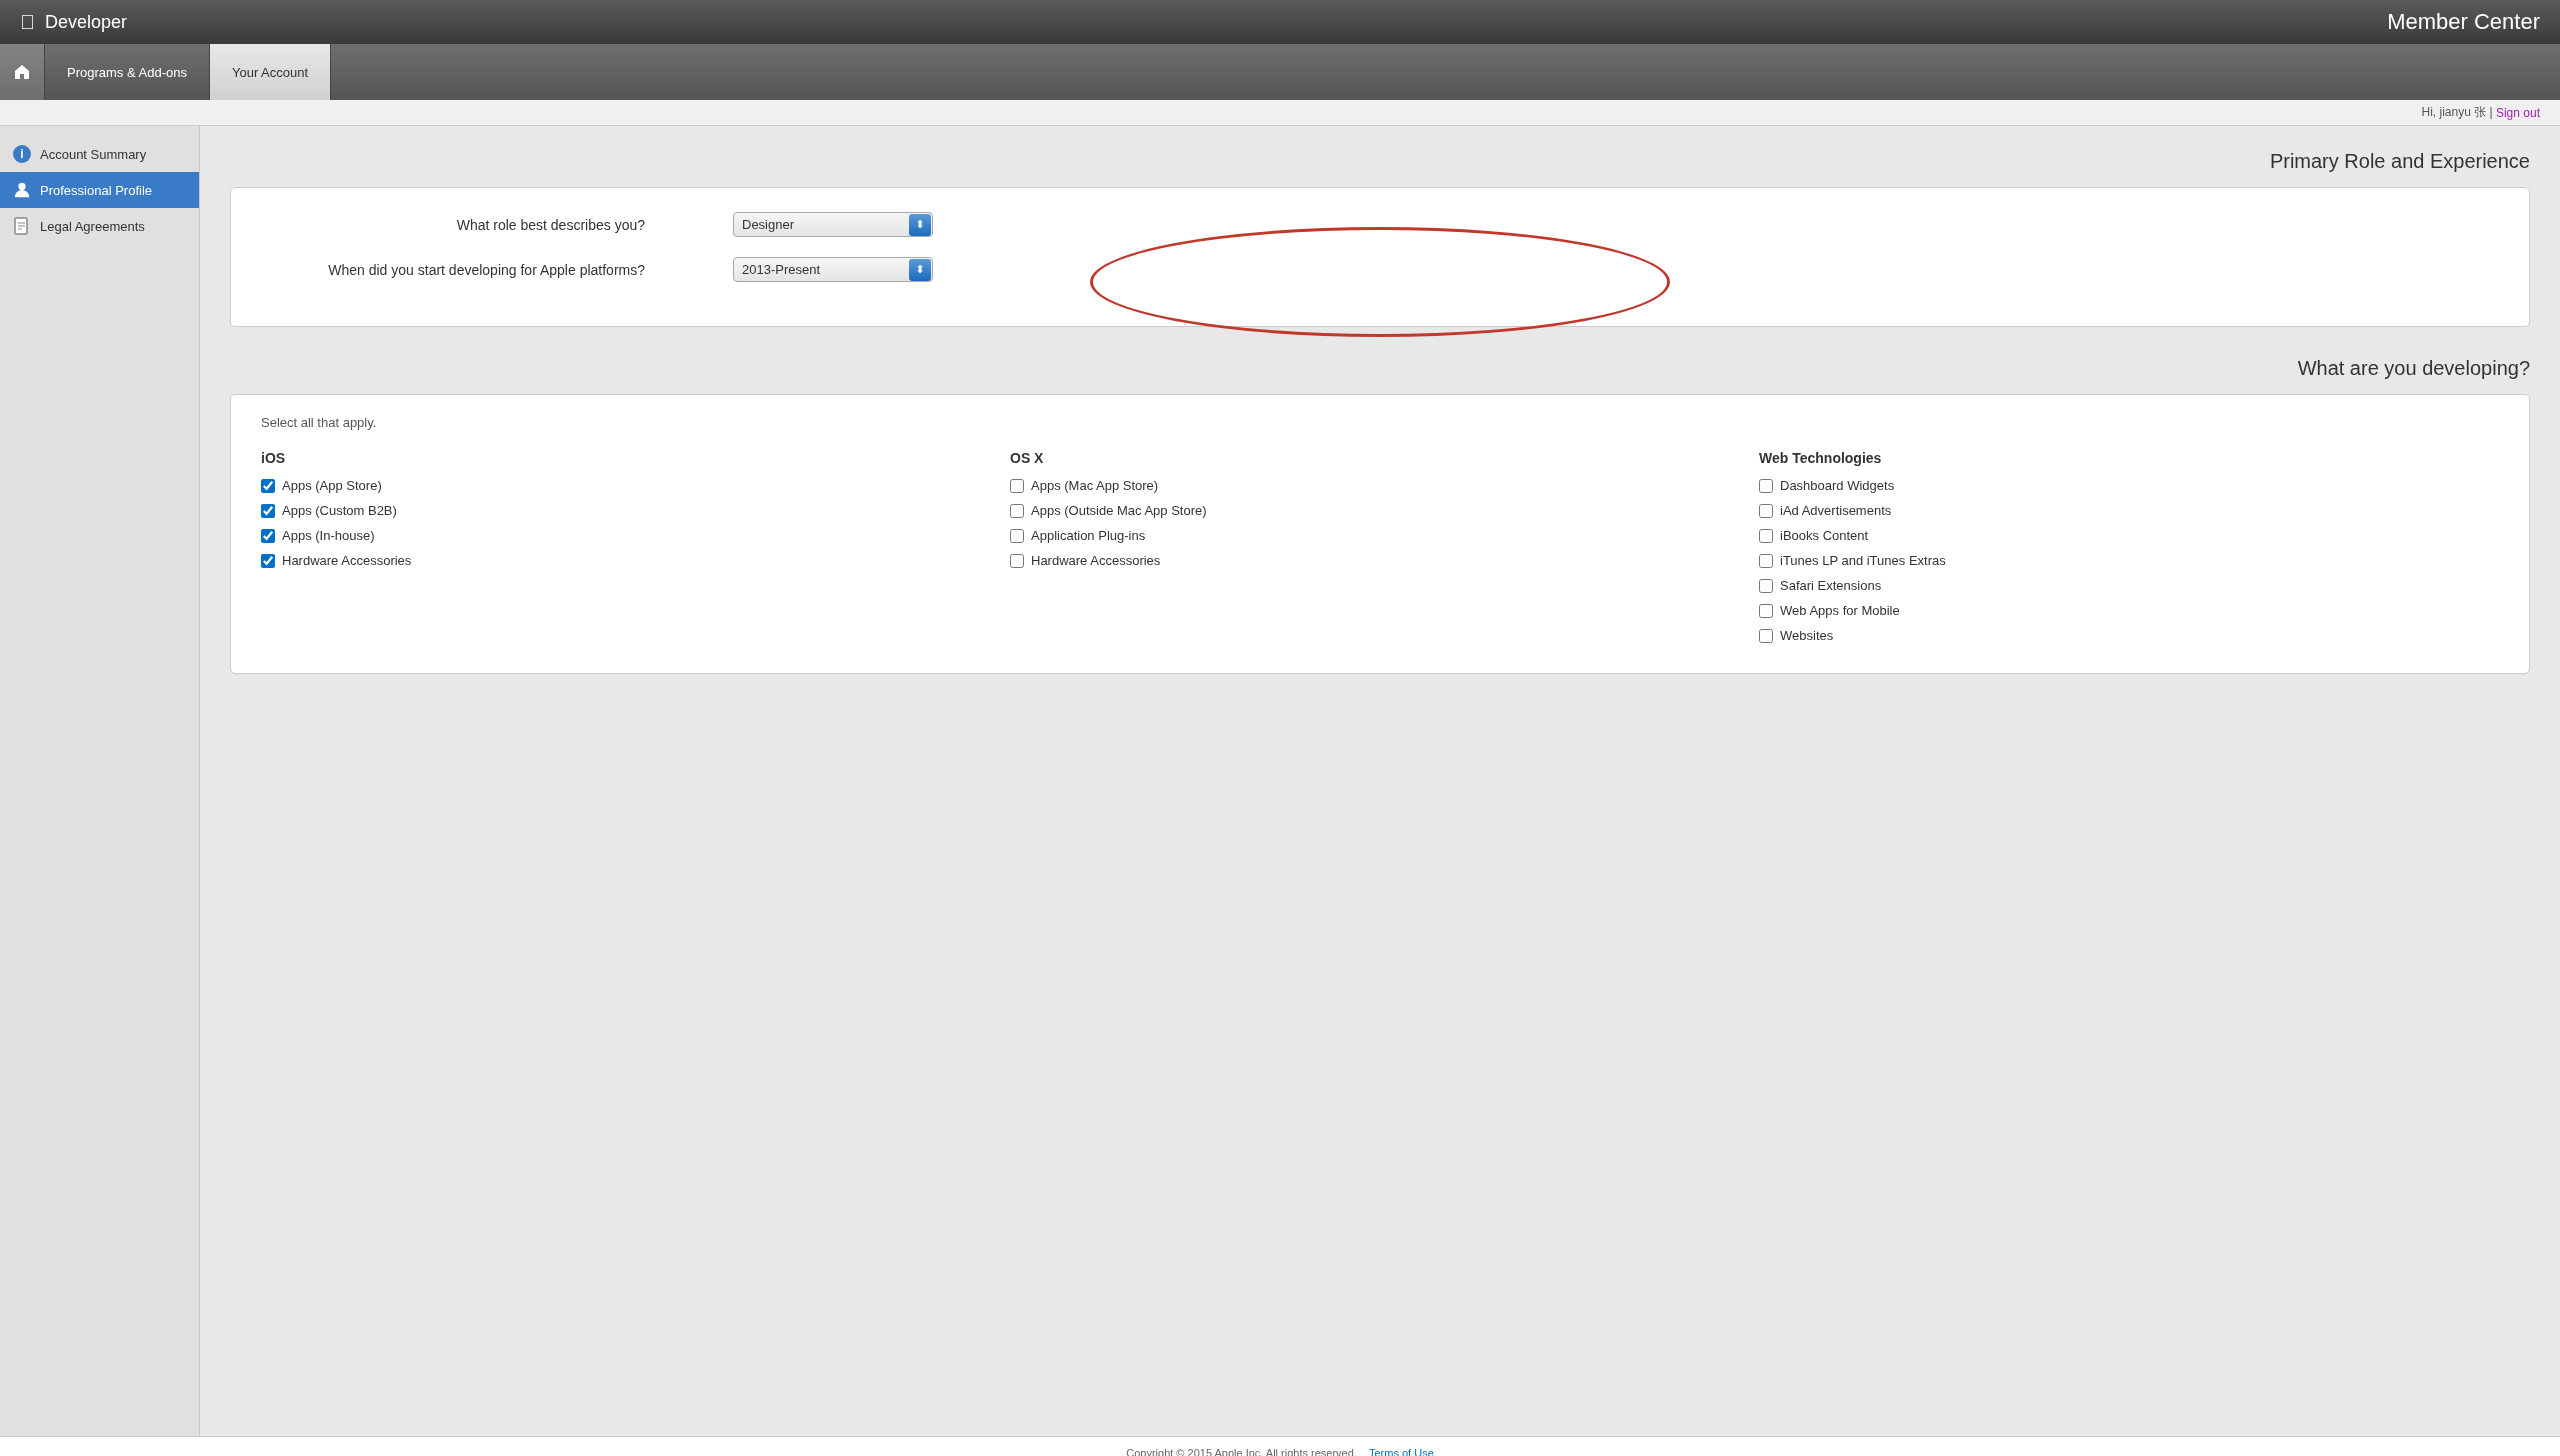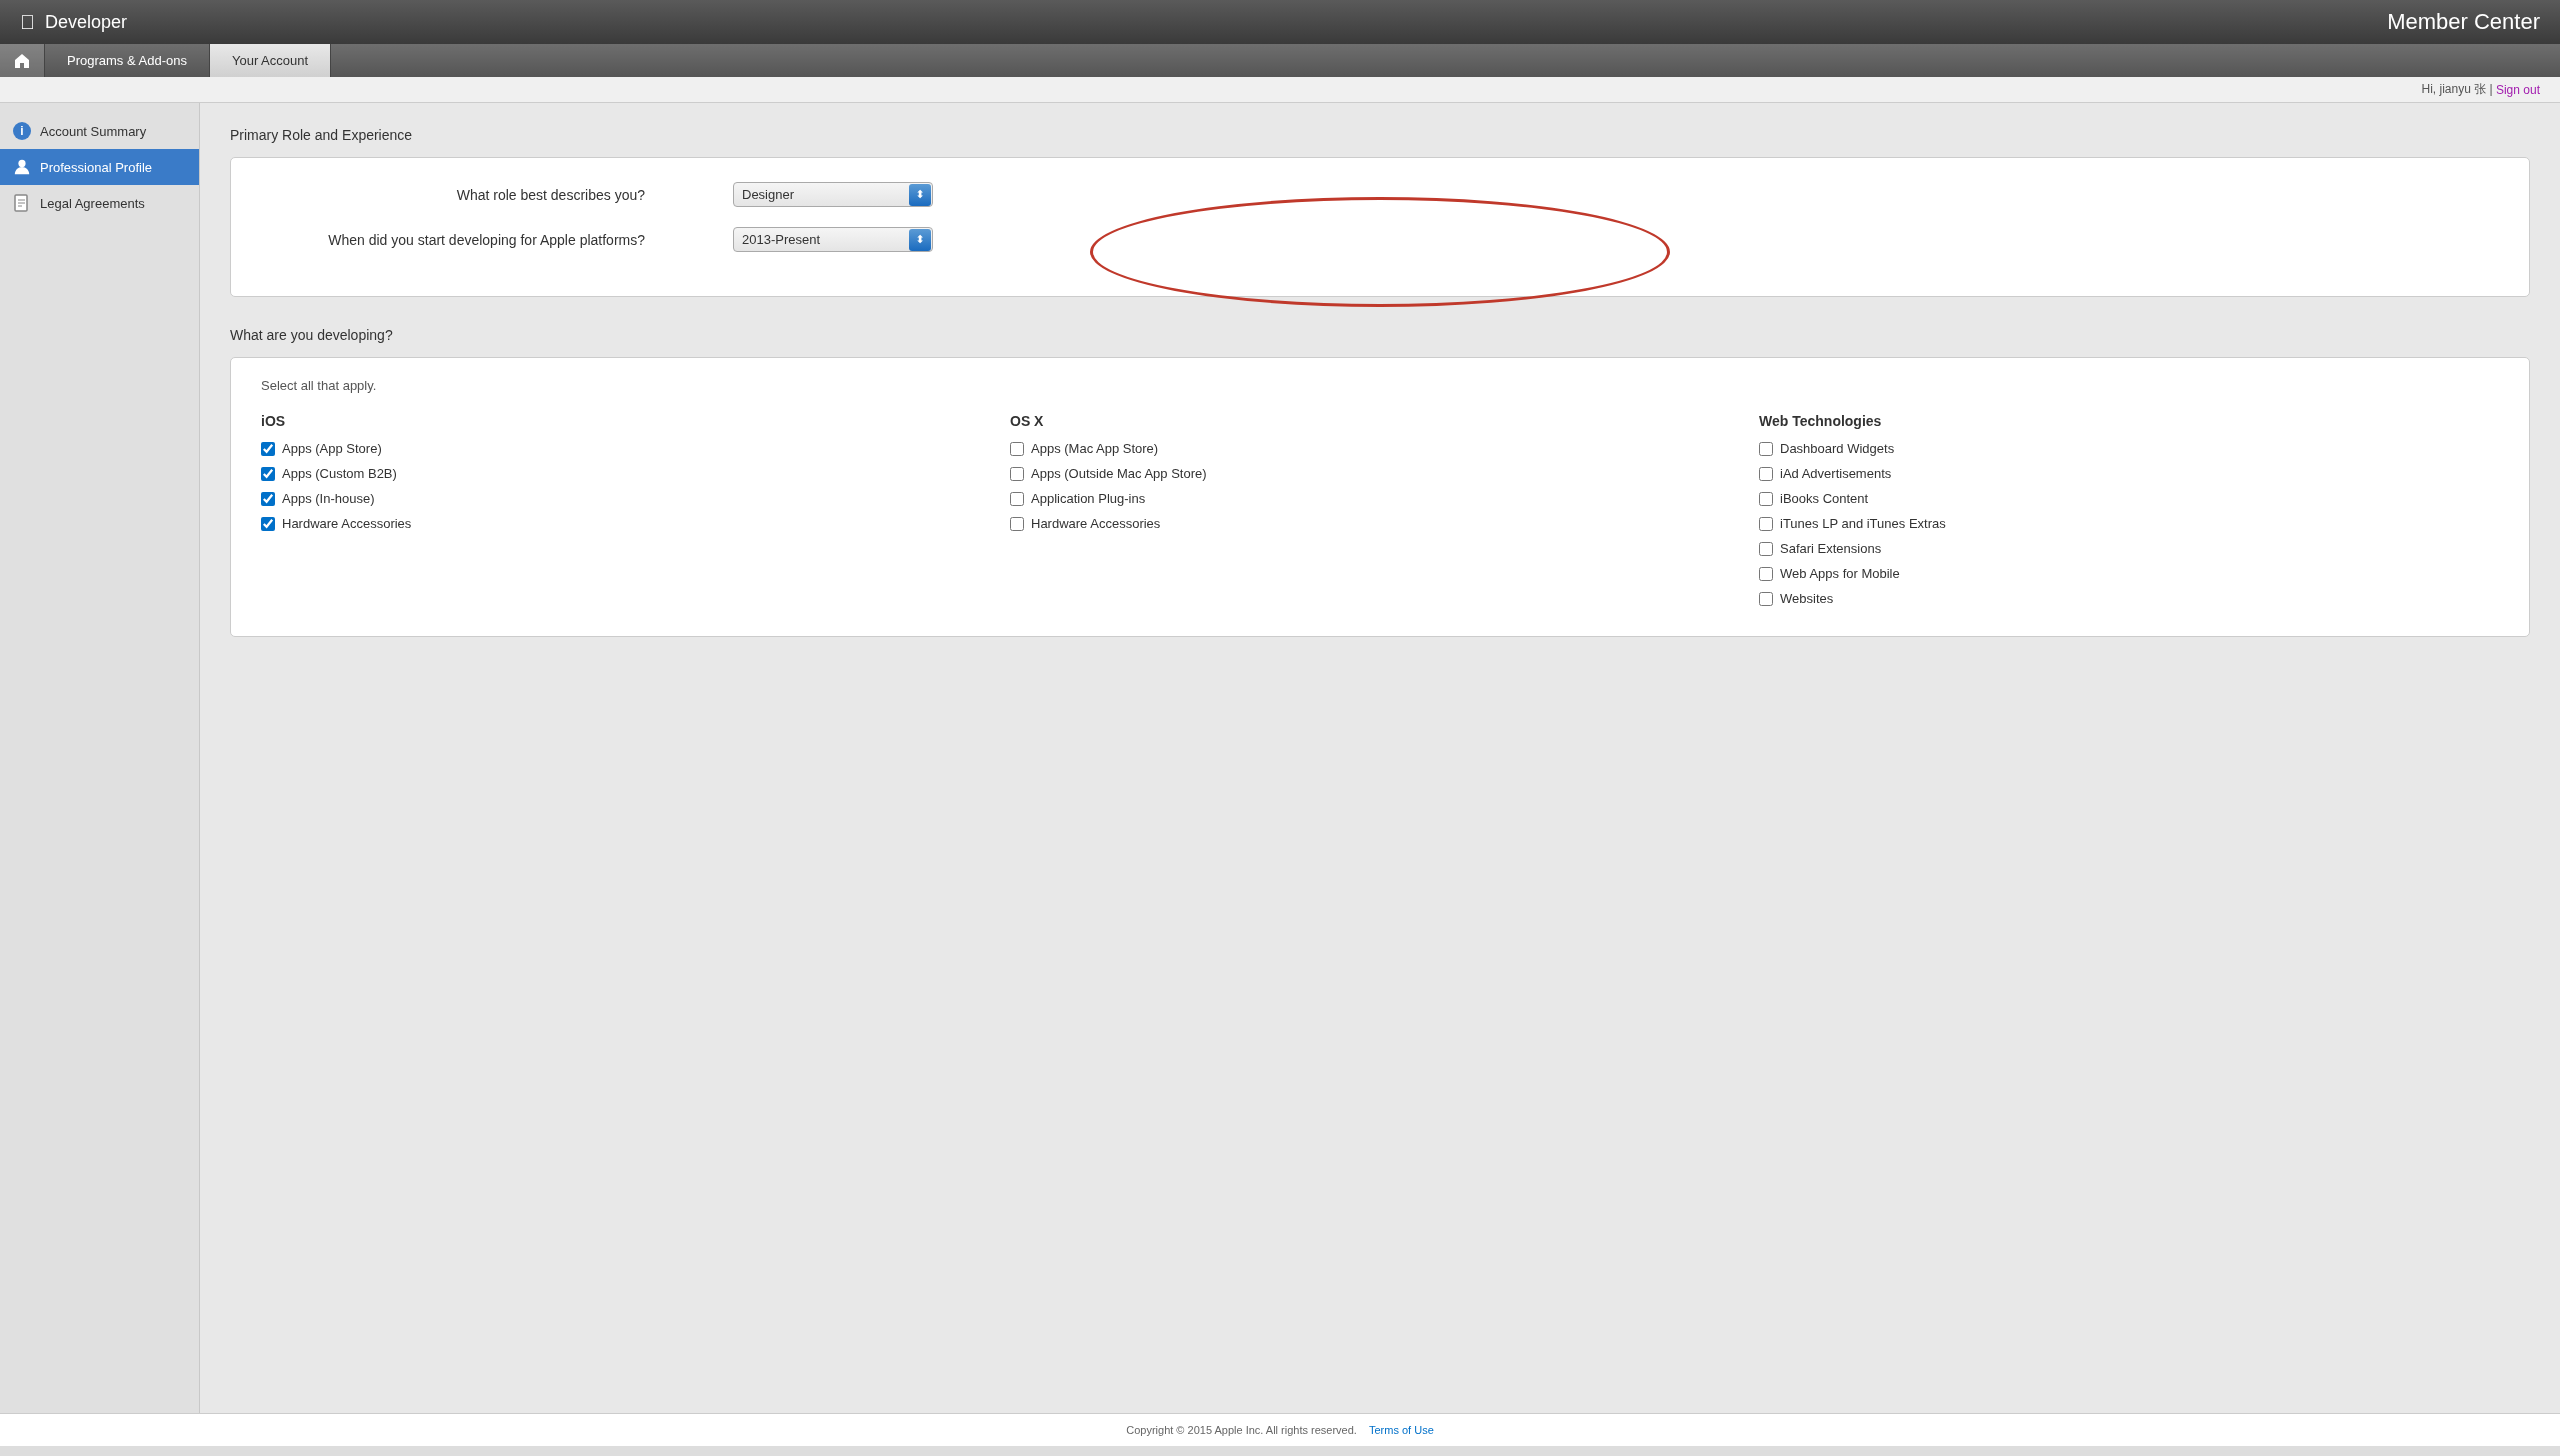--- a/index.html
+++ b/index.html
@@ -33,21 +33,21 @@
       color: #fff;
       font-size: 22px;
       font-weight: 300;
     }
 
     
     .nav-bar {
       background: linear-gradient(to bottom, #6e6e6e, #555);
       display: flex;
       align-items: stretch;
-      height: 33px;
+      height: 56px;
     }
     .nav-home {
       background: rgba(255,255,255,0.15);
       border-right: 1px solid #444;
       display: flex;
       align-items: center;
       padding: 0 14px;
       color: #fff;
       cursor: pointer;
     }
@@ -131,24 +131,25 @@
     }
 
     
     .content {
       flex: 1;
       padding: 24px 30px;
       background: #e8e8e8;
     }
 
     .section-title {
-      font-size: 14px;
+      font-size: 20px;
       font-weight: 500;
       color: #333;
       margin-bottom: 14px;
+      text-align: right;
     }
 
     .card {
       background: #fff;
       border: 1px solid #ccc;
       border-radius: 5px;
       padding: 24px 30px;
       margin-bottom: 30px;
       position: relative;
     }

